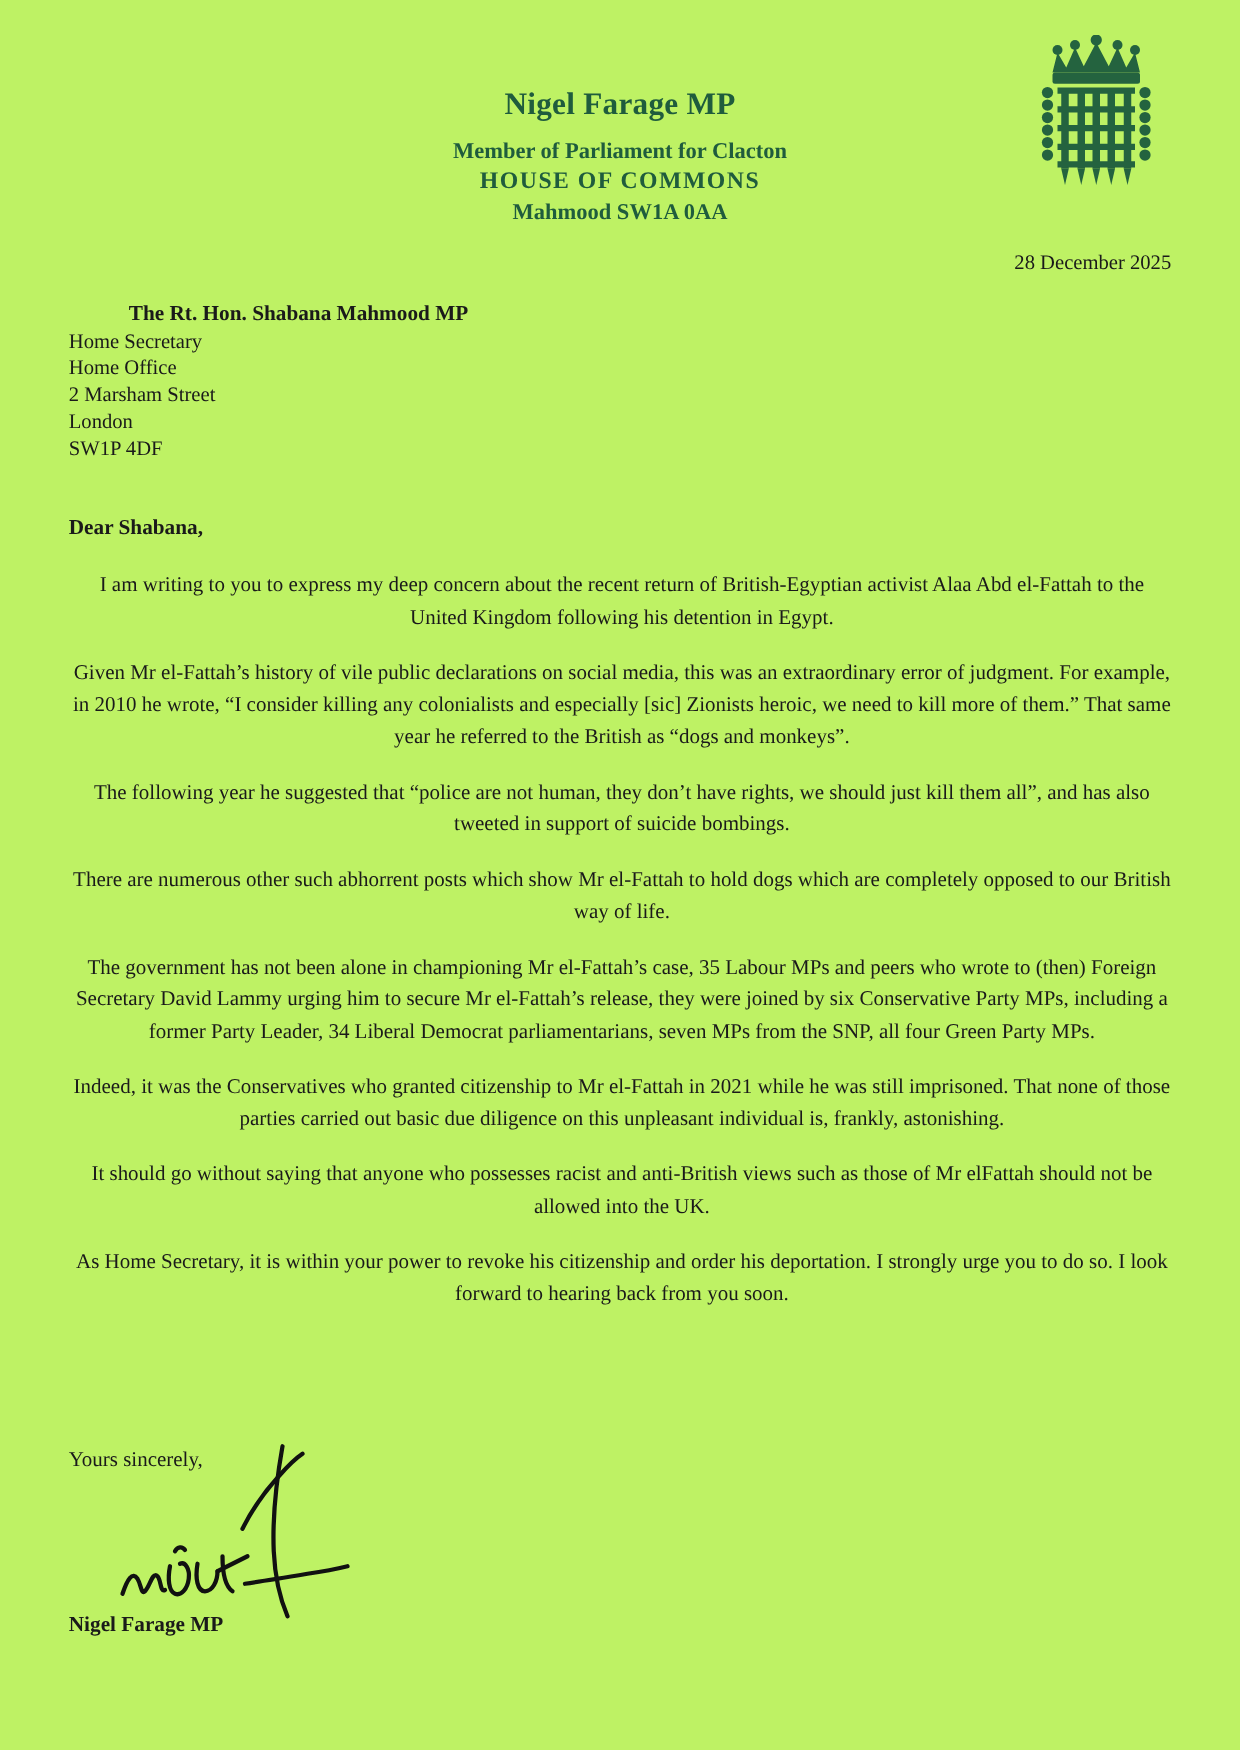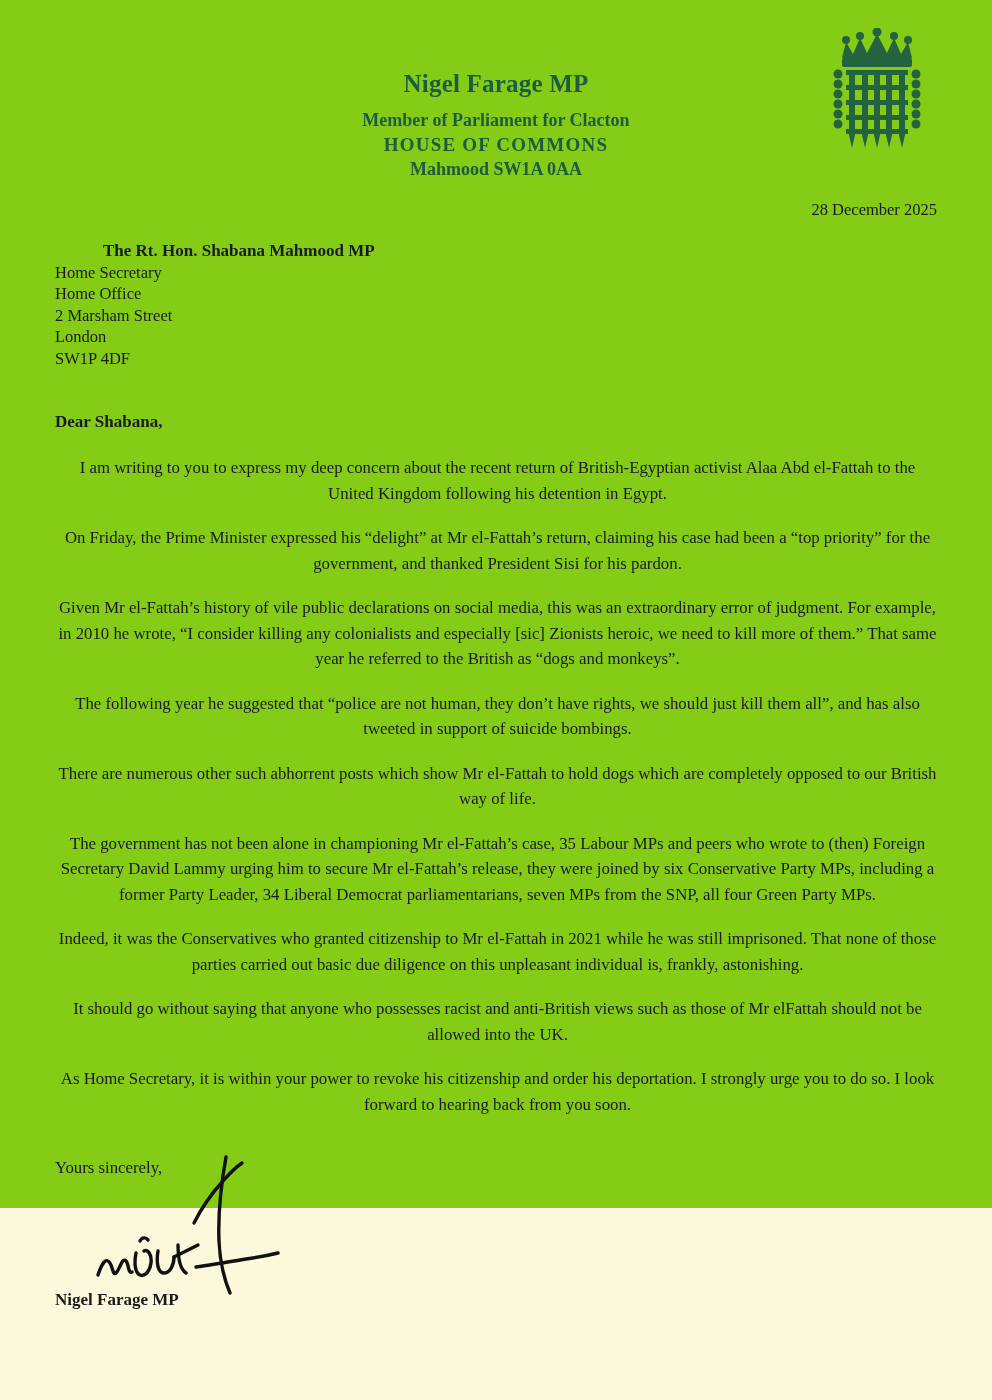--- a/index.html
+++ b/index.html
@@ -11,22 +11,22 @@
     width: 992px;
     height: 1400px;
     position: relative;
     font-family: "Liberation Serif", serif;
     color: #1a1a1a;
     overflow: hidden;
   }
   .page {
     position: relative;
     width: 992px;
-    height: 1208px;
-    background: #84cc16;
+    height: 1400px;
+    background: #bef264;
     box-sizing: border-box;
   }
 
   
   .header {
     position: absolute;
     top: 70px;
     left: 0;
     width: 992px;
     text-align: center;
@@ -204,21 +204,20 @@
     <div>Home Office</div>
     <div>2 Marsham Street</div>
     <div>London</div>
     <div>SW1P 4DF</div>
   </div>
 
   <div class="salutation">Dear Shabana,</div>
 
   <div class="body">
     <p>I am writing to you to express my deep concern about the recent return of British-Egyptian activist Alaa Abd el-Fattah to the United Kingdom following his detention in Egypt.</p>
-    <p>On Friday, the Prime Minister expressed his “delight” at Mr el-Fattah’s return, claiming his case had been a “top priority” for the government, and thanked President Sisi for his pardon.</p>
     <p>Given Mr el-Fattah’s history of vile public declarations on social media, this was an extraordinary error of judgment. For example, in 2010 he wrote, “I consider killing any colonialists and especially [sic] Zionists heroic, we need to kill more of them.” That same year he referred to the British as “dogs and monkeys”.</p>
     <p>The following year he suggested that “police are not human, they don’t have rights, we should just kill them all”, and has also tweeted in support of suicide bombings.</p>
     <p>There are numerous other such abhorrent posts which show Mr el-Fattah to hold dogs which are completely opposed to our British way of life.</p>
     <p>The government has not been alone in championing Mr el-Fattah’s case, 35 Labour MPs and peers who wrote to (then) Foreign Secretary David Lammy urging him to secure Mr el-Fattah’s release, they were joined by six Conservative Party MPs, including a former Party Leader, 34 Liberal Democrat parliamentarians, seven MPs from the SNP, all four Green Party MPs.</p>
     <p>Indeed, it was the Conservatives who granted citizenship to Mr el-Fattah in 2021 while he was still imprisoned. That none of those parties carried out basic due diligence on this unpleasant individual is, frankly, astonishing.</p>
     <p>It should go without saying that anyone who possesses racist and anti-British views such as those of Mr elFattah should not be allowed into the UK.</p>
     <p>As Home Secretary, it is within your power to revoke his citizenship and order his deportation. I strongly urge you to do so. I look forward to hearing back from you soon.</p>
   </div>
 
   <div class="signoff">Yours sincerely,</div>

